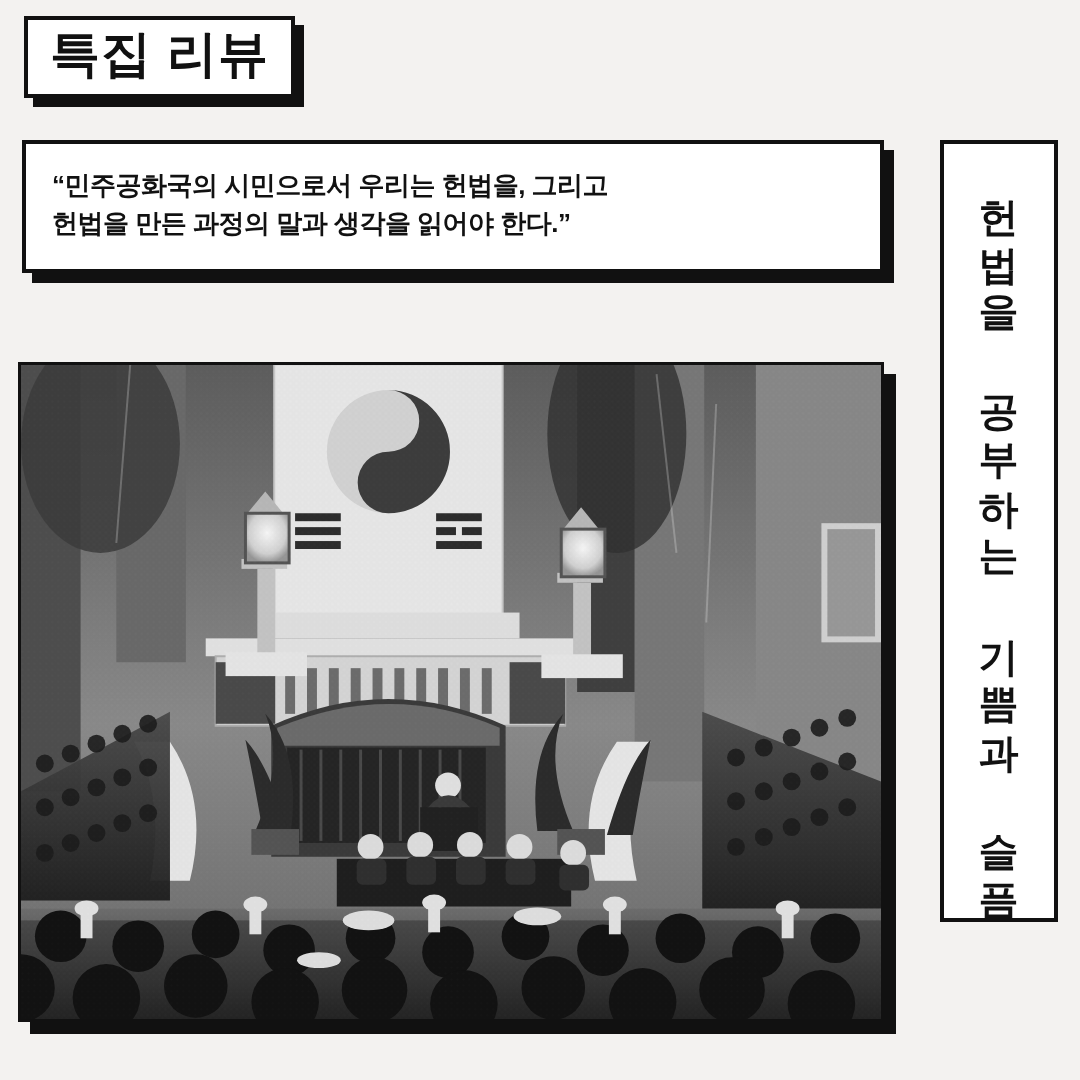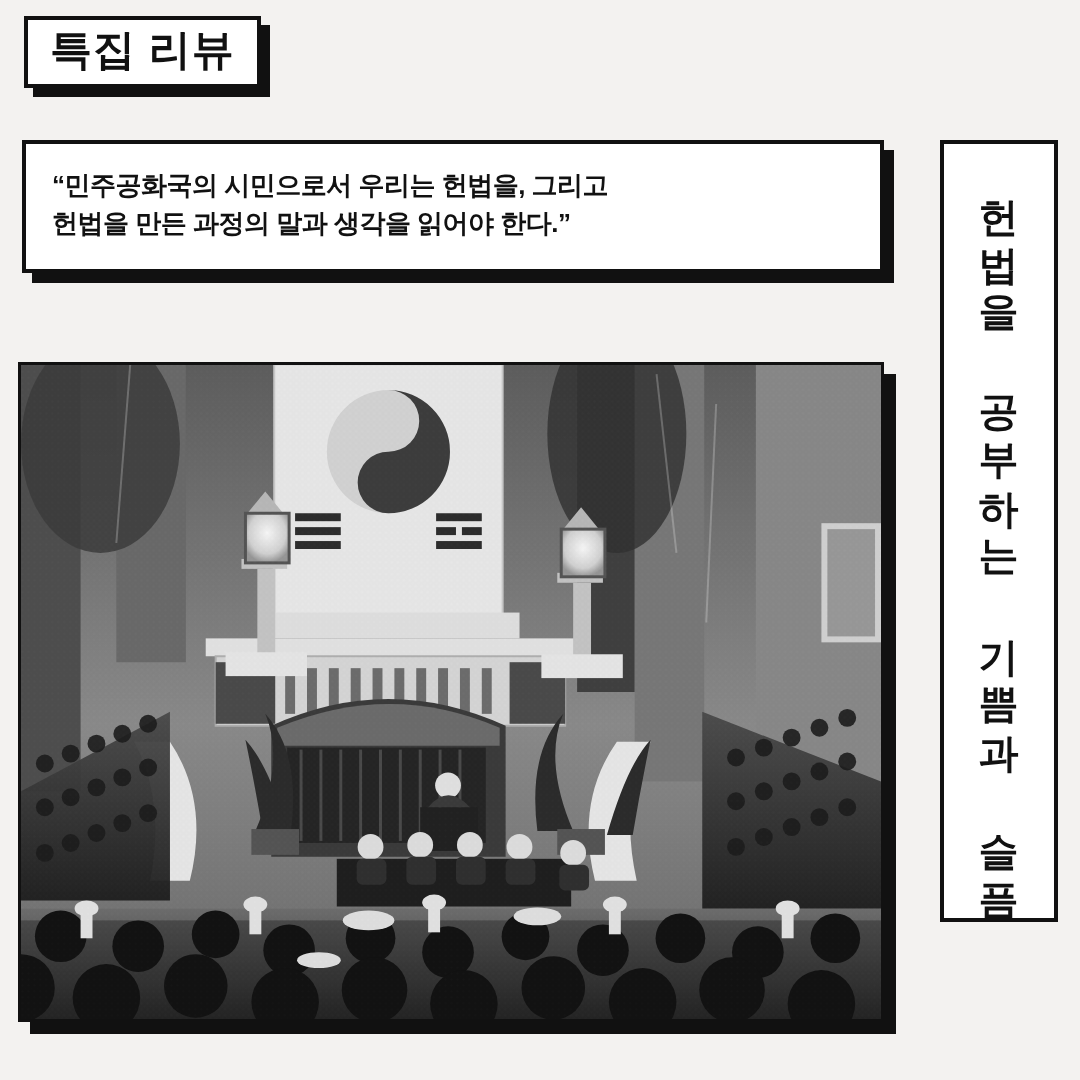--- a/index.html
+++ b/index.html
@@ -27,21 +27,21 @@
     position: absolute;
     left: 24px;
     top: 16px;
     background: #ffffff;
     border: 4px solid #111111;
     padding: 6px 22px 10px 22px;
     box-shadow: 9px 9px 0 #111111;
   }
   .badge-text {
     font-family: "Liberation Sans", sans-serif;
-    font-size: 42px;
+    font-size: 50px;
     font-weight: bold;
     line-height: 1.15;
     color: #111111;
     letter-spacing: 1px;
     white-space: nowrap;
   }
 
   
   .quote-box {
     position: absolute;

